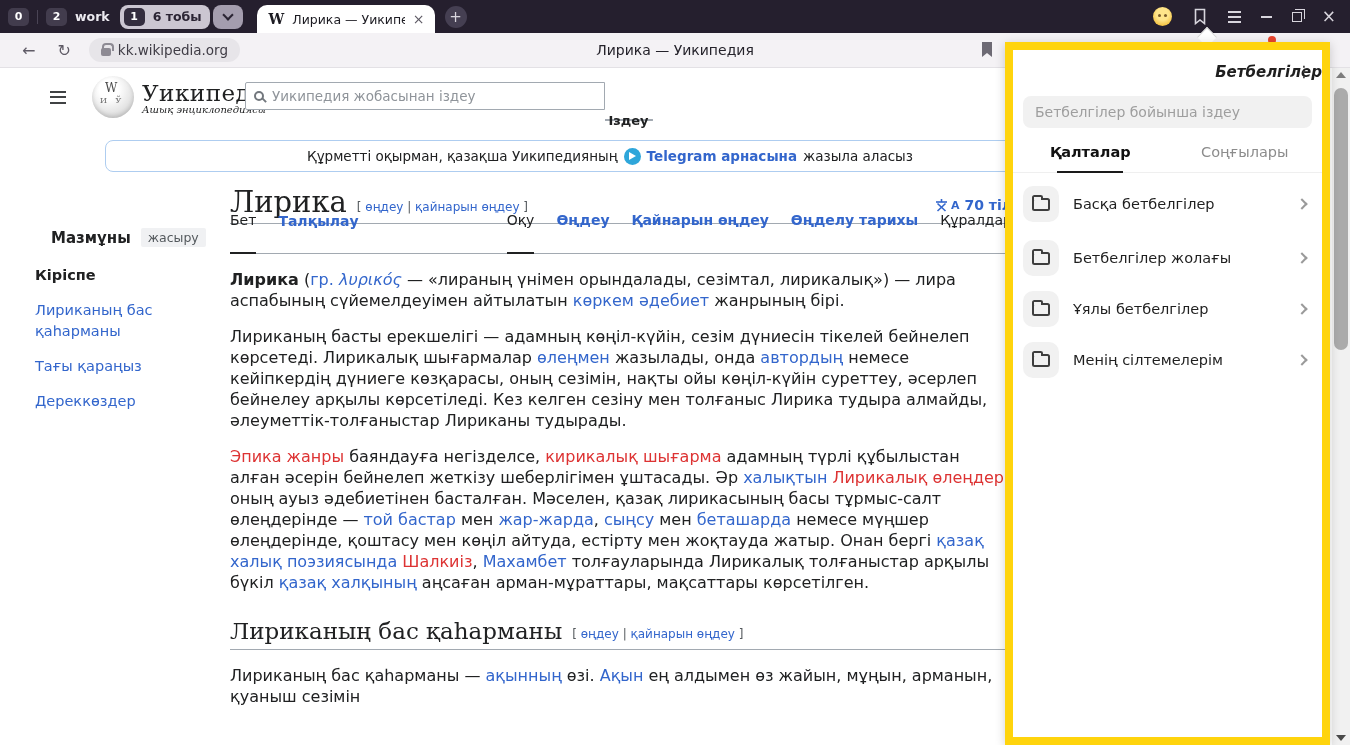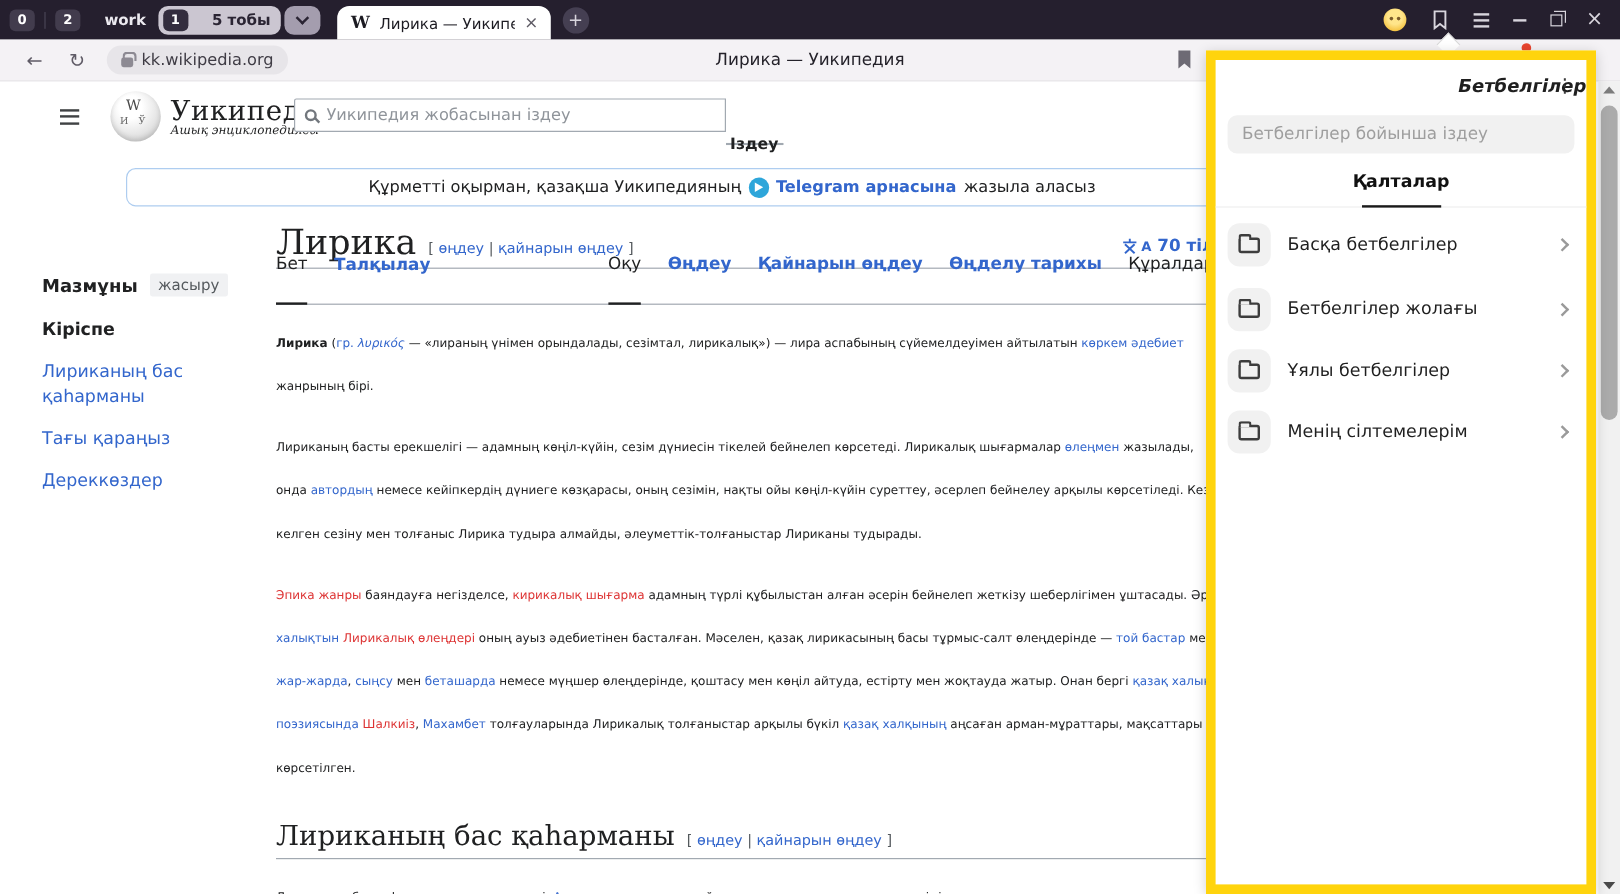--- a/index.html
+++ b/index.html
@@ -6,21 +6,21 @@
   html,body { width:1350px; height:745px; overflow:hidden; }
   body { font-family:"DejaVu Sans", sans-serif; background:#fff; position:relative; }
 
   
   .tabbar { position:absolute; left:0; top:0; width:1350px; height:33px; background:#251f2e;
             display:flex; align-items:center; }
   .tg-badge { min-width:21px; height:18px; border-radius:5px; background:#423c4d; color:#fff;
               font-size:11px; font-weight:bold; display:flex; align-items:center; justify-content:center;
               padding:0 5px; }
   .tg-sep { width:1px; height:14px; background:#4a4455; margin:0 8px; }
-  .tg-label { color:#eceaf0; font-size:12.5px; font-weight:bold; margin-left:20px; }
+  .tg-label { color:#eceaf0; font-size:12.5px; font-weight:bold; margin-left:8px; }
   .tg-pill { display:flex; align-items:center; background:#cbc6d1; border-radius:8px; height:24px;
              padding:0 8px 0 4px; margin-left:10px; }
   .tg-pill .tg-badge { background:#332d3e; }
   .tg-pill .tg-label { color:#2a2433; }
   .tg-chev-pill { width:30px; height:24px; background:#a49dae; border-radius:8px; margin-left:3px;
                   display:flex; align-items:center; justify-content:center; }
   .chev-down { width:8px; height:8px; border-right:2px solid #2a2433; border-bottom:2px solid #2a2433;
                transform:rotate(45deg); margin-top:-4px; }
   .tab-active { height:28px; align-self:flex-end; background:#fff; border-radius:10px 10px 0 0;
                 display:flex; align-items:center; padding:0 10px 0 12px; margin-left:14px; width:178px; }
@@ -89,42 +89,42 @@
             border-radius:8px; background:#fff; display:flex; align-items:center; justify-content:center;
             gap:6px; font-size:13.5px; color:#202122; }
   .tg-icon { width:17px; height:17px; border-radius:50%; background:#2ea6da; position:relative; flex:none; }
   .tg-icon::before { content:''; position:absolute; left:5px; top:4.5px; width:0; height:0;
             border-left:7px solid #fff; border-top:4px solid transparent; border-bottom:4px solid transparent; }
   .blue { color:#3366cc;font-weight:bold; }
 
   
   .toc { position:absolute; left:35px; top:160px; width:178px; font-size:14.5px; }
   .toc-head { display:flex; align-items:center; gap:10px; margin-bottom:18px; }
-  .toc-title { font-weight:bold; font-size:15px; color:#202122; }
+  .toc-title { font-weight:bold; font-size:15px; color:#202122;margin-left:16px; }
   .toc-hide { font-size:12.5px; color:#54595d; background:#f0f1f3; padding:2px 7px; border-radius:2px; }
   .toc-item { margin-bottom:14px; line-height:21px; }
   .toc-item.active { color:#202122; font-weight:bold; }
   .toc-item a { color:#3366cc; }
 
   
   .article { position:absolute; left:230px; top:120px; width:782px; }
   .title-row { display:flex; align-items:flex-end; border-bottom:1px solid #a2a9b1; padding-bottom:6px; }
   .h1 { font-family:"DejaVu Serif", serif; font-size:29px; color:#202122; line-height:1; }
   .editlinks { font-size:12px; margin-left:10px; margin-bottom:3px; }
   .lang-btn { margin-left:auto; display:flex; align-items:center; gap:5px; margin-bottom:4px; }
   .lang-count { color:#3366cc; font-weight:bold; font-size:14px; }
   .lang-a { color:#3366cc; font-weight:bold; font-size:11px; margin-left:-3px; }
   .pagetabs { display:flex; align-items:flex-end; border-bottom:1px solid #a2a9b1; height:30px;
               font-size:14px; }
   .ptab { margin-right:22px; padding-bottom:24px; }
   .ptab.active { color:#202122; border-bottom:2px solid #202122; margin-bottom:-1px; }
   .pt-right { margin-left:auto; display:flex; }
   .pt-right .ptab { margin-right:0; margin-left:22px; }
   .ptab.plain { color:#202122; }
-  .p { font-size:10px; line-height:36px; color:#202122; margin-top:15px; }
+  .p { font-size:16px; line-height:21px; color:#202122; margin-top:15px; }
   .seg-bold { font-weight:bold; }
   .seg-link { color:#3366cc; }
   .seg-linki { color:#3366cc; font-style:italic; }
   .seg-redlink { color:#dd3333; }
   .seg-gray { color:#54595d; }
   .h2-row { display:flex; align-items:flex-end; border-bottom:1px solid #a2a9b1; margin-top:26px;
             padding-bottom:5px; }
   .h2 { font-family:"DejaVu Serif", serif; font-size:23px; color:#202122; line-height:1.1; }
 
   
@@ -168,21 +168,21 @@
 </head>
 <body>
 
 <div class="tabbar">
   <div class="tg-badge" style="margin-left:8px">0</div>
   <div class="tg-sep"></div>
   <div class="tg-badge">2</div>
   <div class="tg-label">work</div>
   <div class="tg-pill">
     <div class="tg-badge">1</div>
-    <div class="tg-label">5 тобы</div>
+    <div class="tg-label">6 тобы</div>
   </div>
   <div class="tg-chev-pill">
     <div class="chev-down"></div>
   </div>
   <div class="tab-active">
     <span class="tab-fav">W</span>
     <span class="tab-title">Лирика — Уикипедия</span>
     <span class="tab-close">×</span>
   </div>
   <div class="newtab-btn">+</div>
@@ -310,20 +310,21 @@
 <div class="panel">
   <div class="panel-head">
     <span class="panel-title">Бетбелгілер</span>
     <span class="kebab">⋮</span>
   </div>
   <div class="panel-search">
     <input type="text" placeholder="Бетбелгілер бойынша іздеу" style="">
   </div>
   <div class="panel-tabs">
     <div class="panel-tab active">Қалталар</div>
+    <div class="panel-tab">Соңғылары</div>
   </div>
 
   <div class="folder-row" style="margin-top:11px">
     <div class="folder-ic-wrap">
         <div class="folder-glyph"></div>
       </div>
     <span class="folder-label">Басқа бетбелгілер</span>
     <div class="chev-right"></div>
   </div>
   <div class="folder-row">

